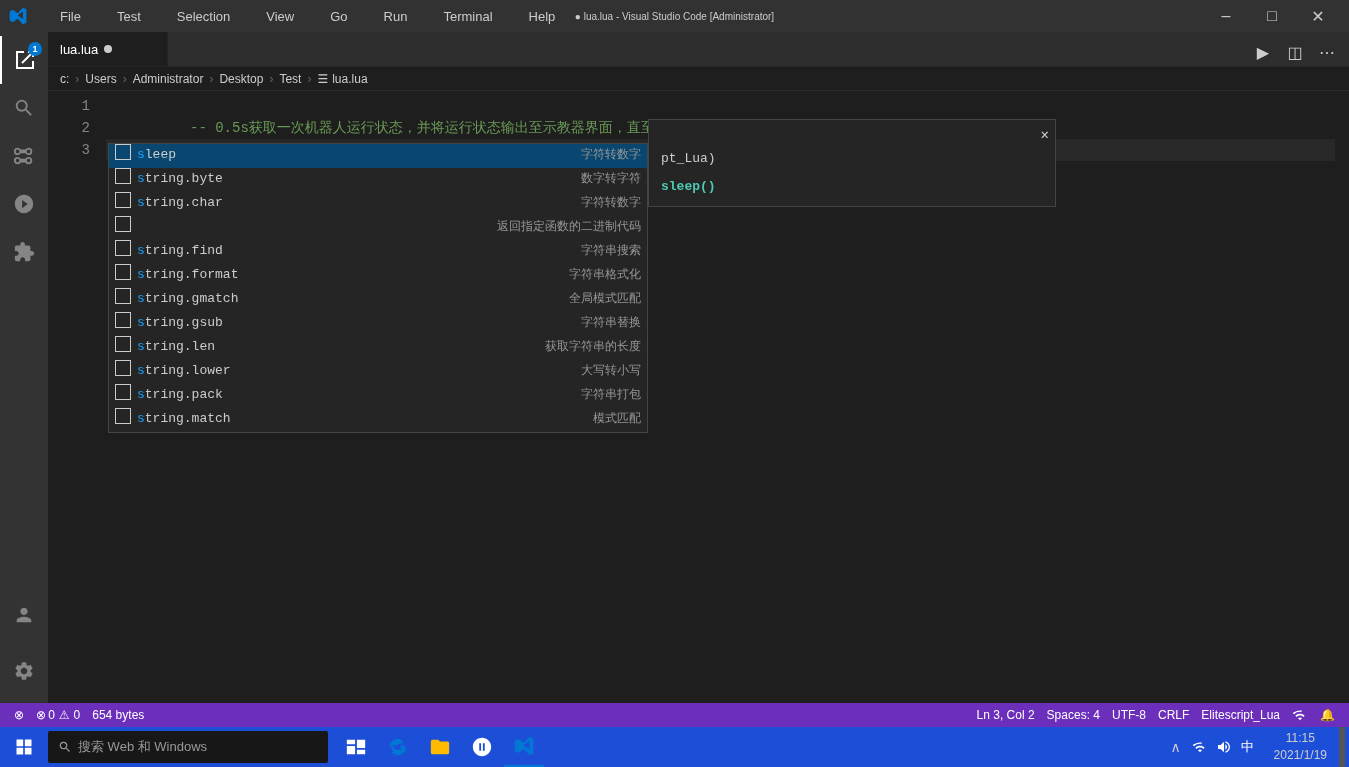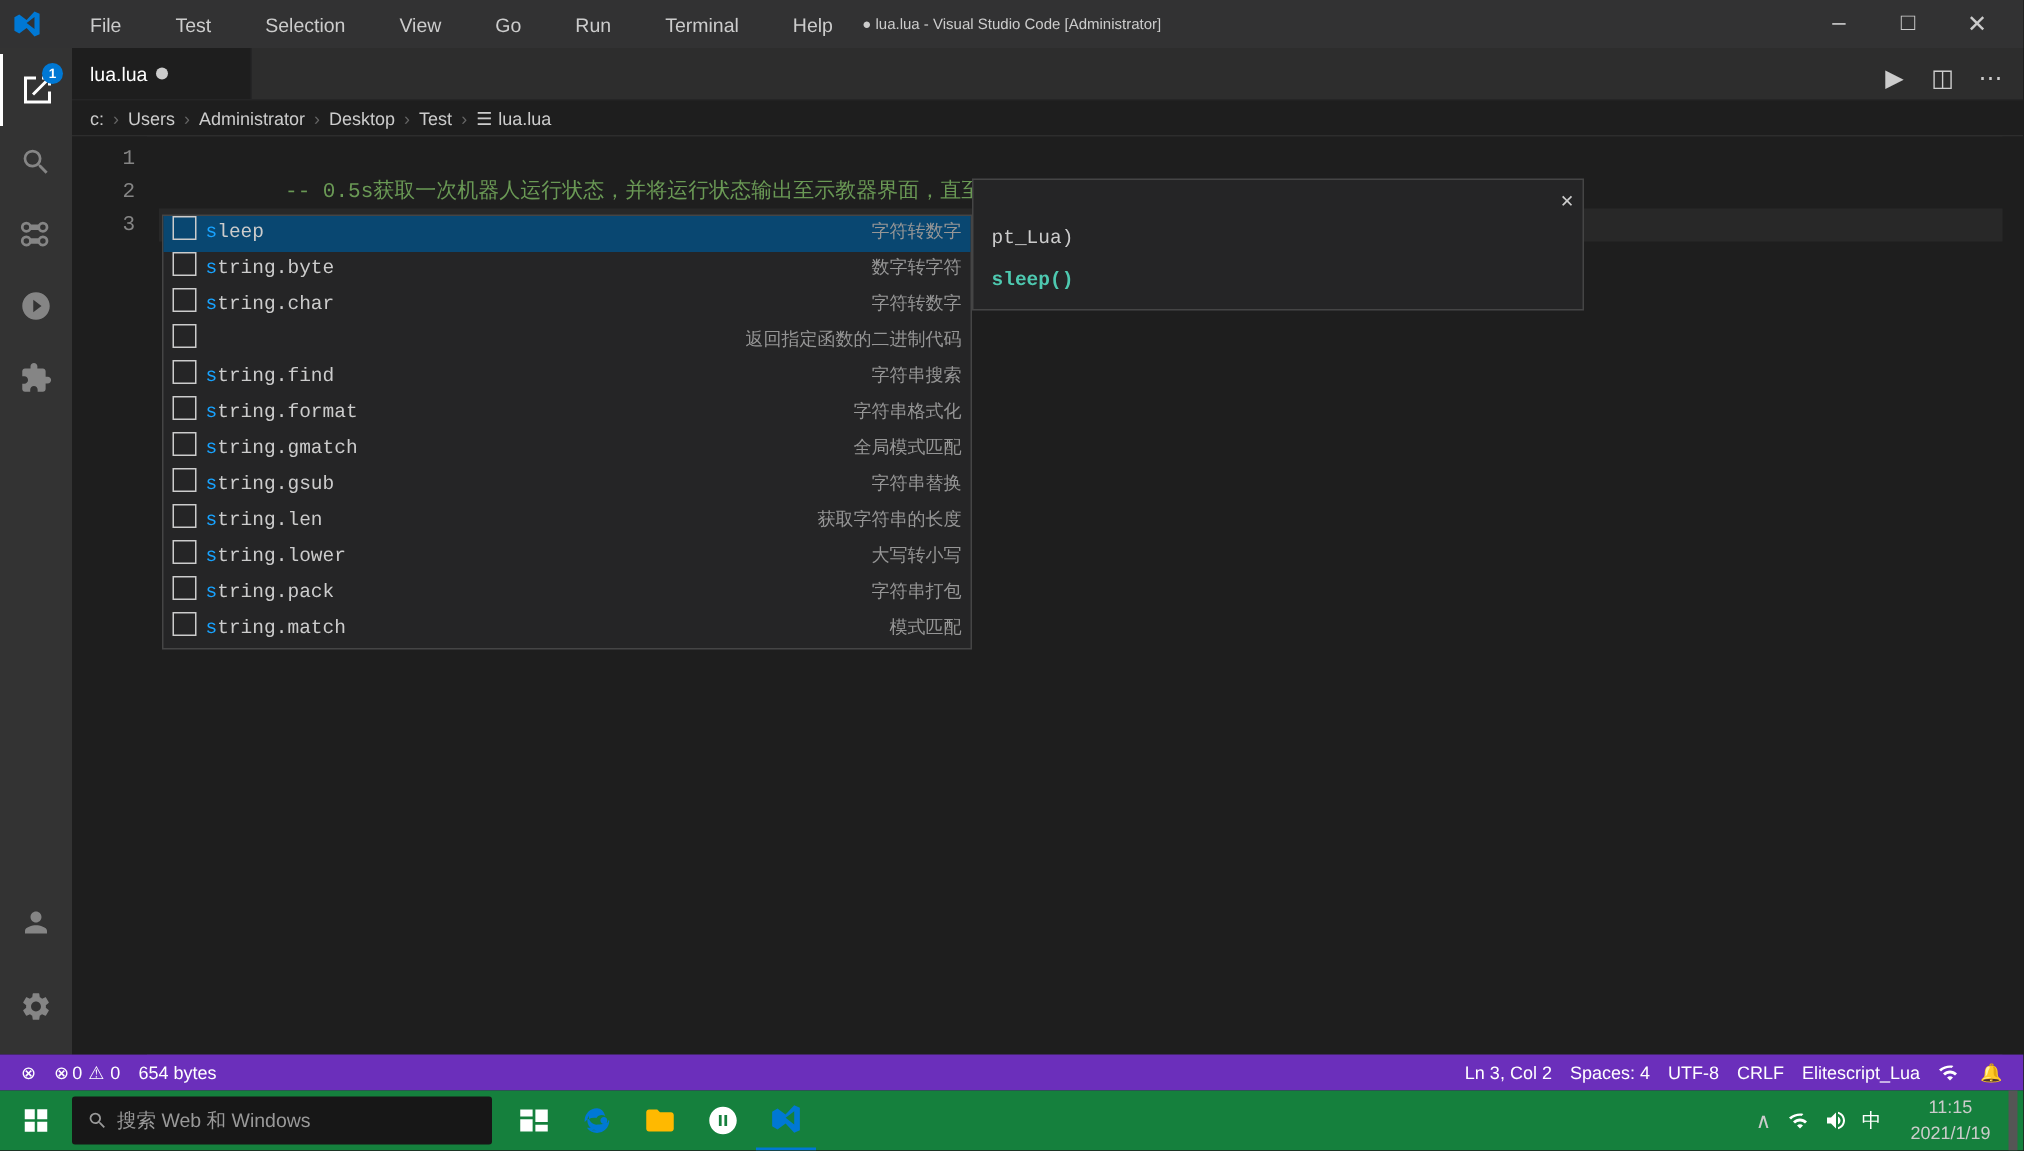--- a/index.html
+++ b/index.html
@@ -331,21 +331,21 @@
       padding: 0 6px;
       height: 24px;
       cursor: pointer;
       white-space: nowrap;
     }
     .status-spacer { flex: 1; }
 
     
     #taskbar {
       height: 40px;
-      background: #15803d;
+      background: #1d4ed8;
       display: flex;
       align-items: center;
       padding: 0 4px;
       flex-shrink: 0;
       gap: 0;
     }
     .taskbar-start {
       width: 40px;
       height: 40px;
       display: flex;

